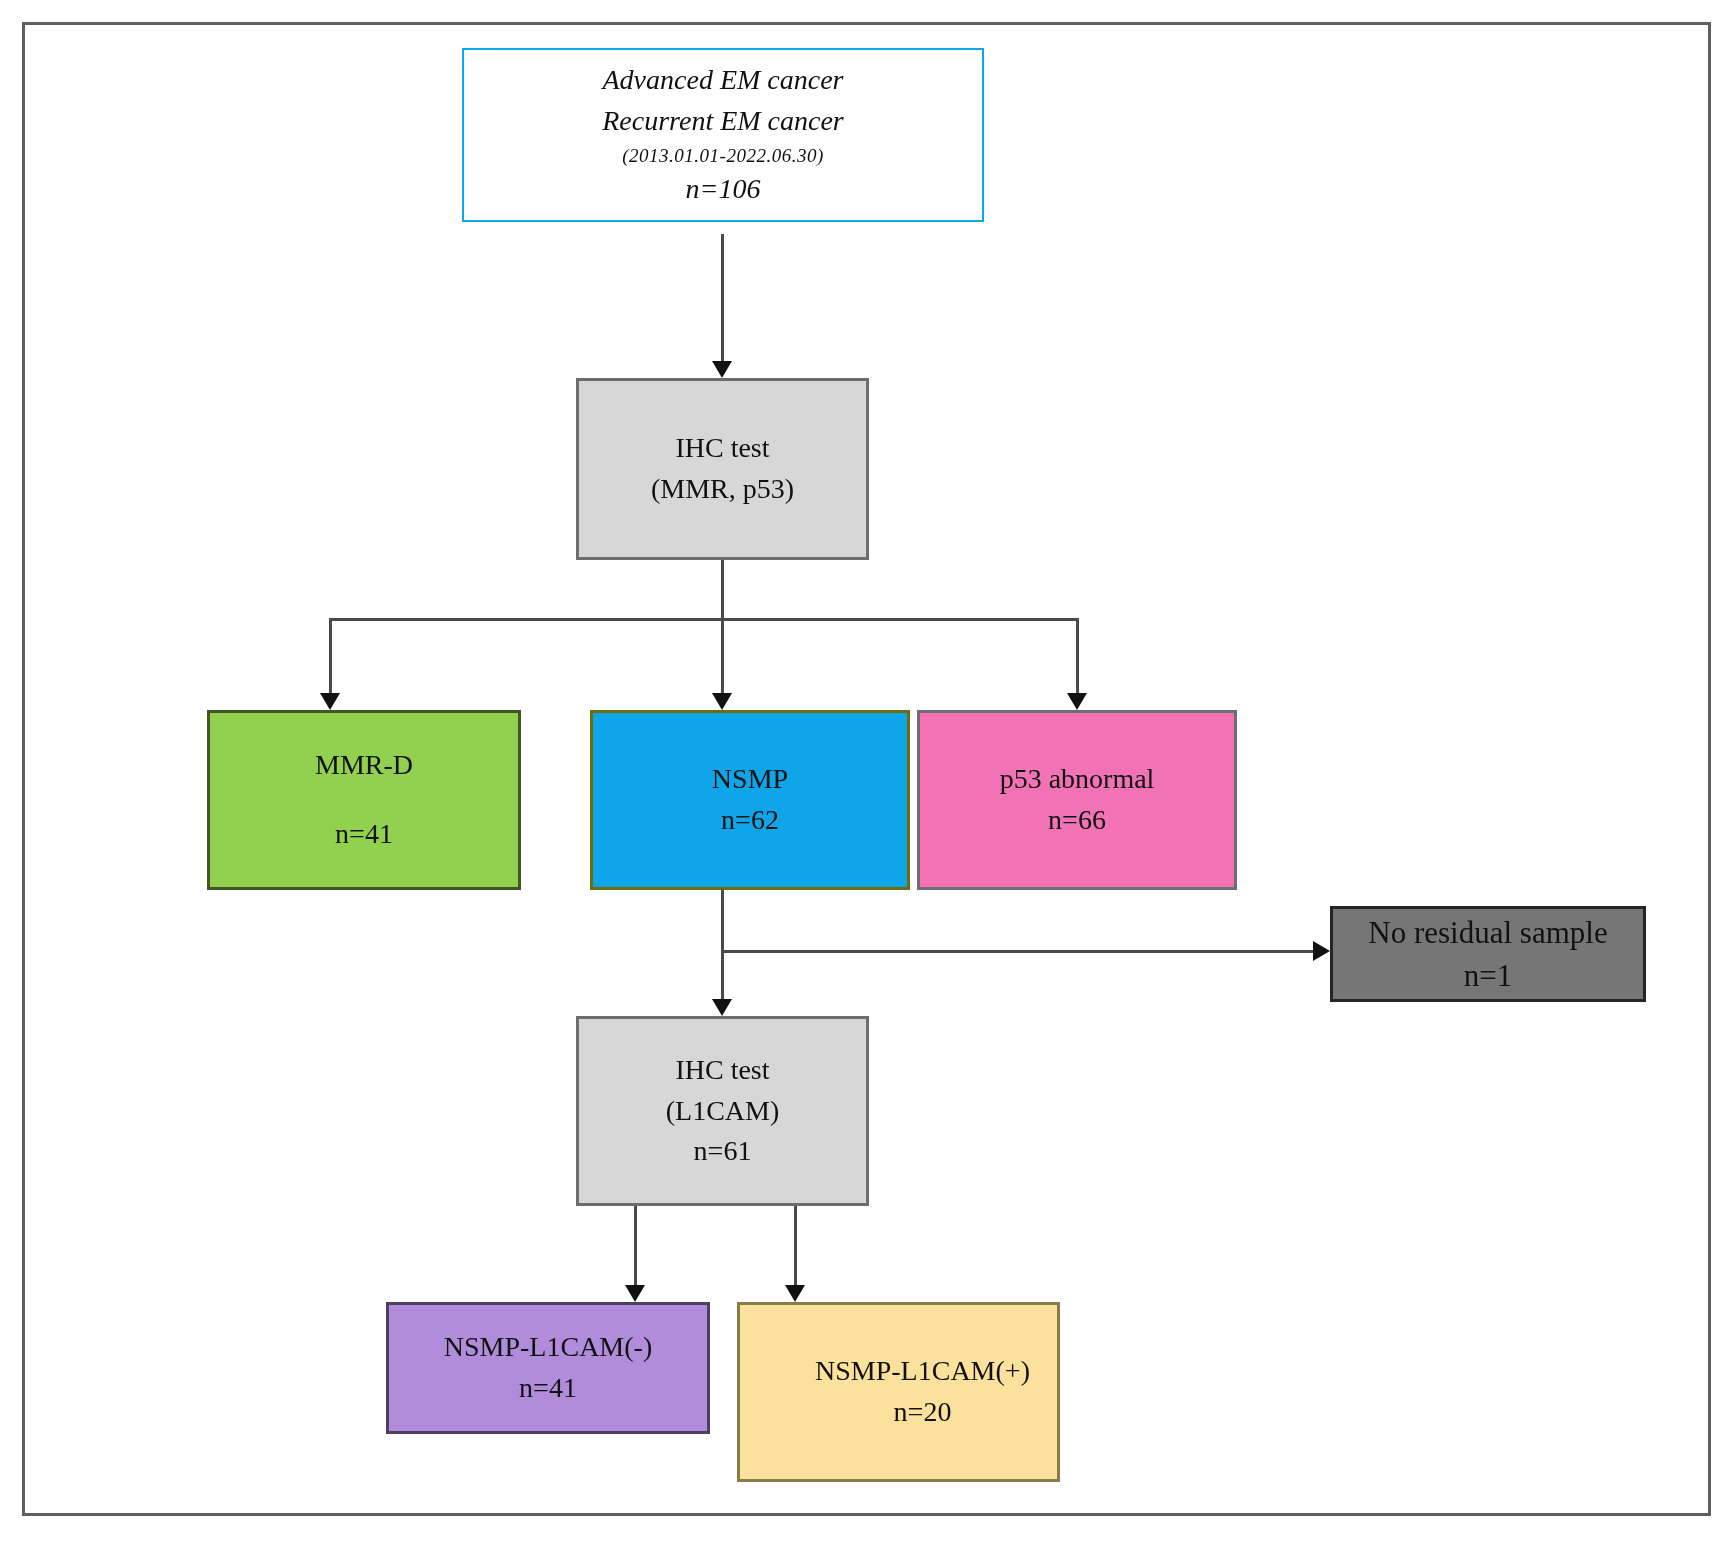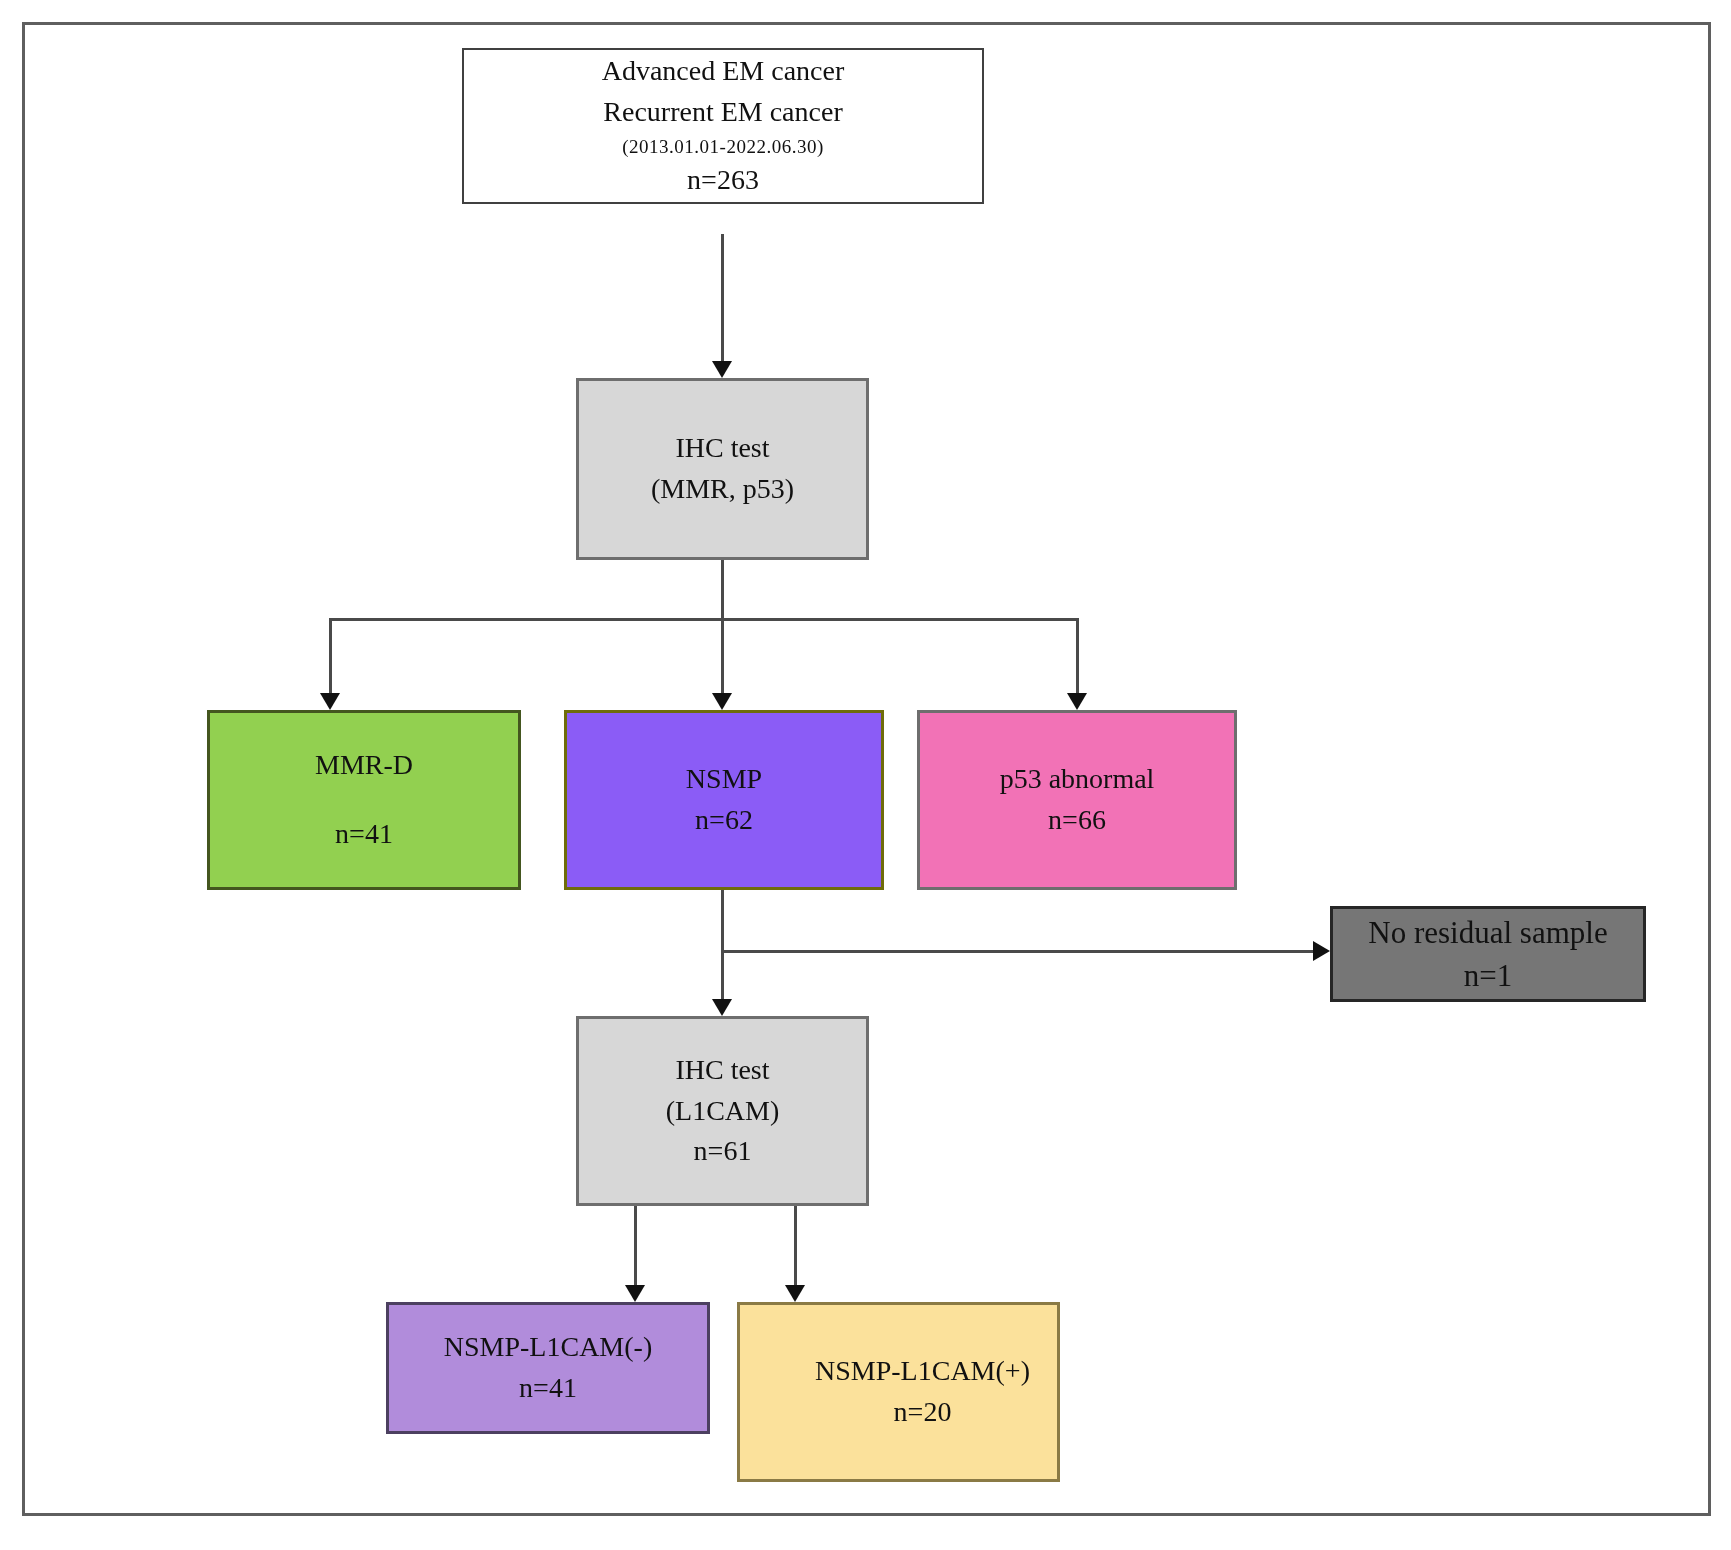--- a/index.html
+++ b/index.html
@@ -24,22 +24,22 @@
     flex-direction: column;
     align-items: center;
     justify-content: center;
     text-align: center;
     box-sizing: border-box;
     line-height: 1.45;
   }
   .node .lbl { font-size: 28px; }
   .node .sub { font-size: 19px; letter-spacing: 0.5px; }
   .enroll-box {
-    left: 462px; top: 48px; width: 522px; height: 156px;
-    background: #ffffff; border: 2px solid #404040;
+    left: 462px; top: 48px; width: 522px; height: 174px;
+    background: #ffffff; border: 2px solid #0ea5e9; font-style: italic;
   }
   .ihc1-box {
     left: 576px; top: 378px; width: 293px; height: 182px;
     border: 3px solid #6e6e6e;
   }
   .ihc2-box {
     left: 576px; top: 1016px; width: 293px; height: 190px;
     border: 3px solid #6e6e6e;
   }
   .mmrd-box  { left: 207px; top: 710px; width: 314px; height: 180px; border: 3px solid #44561f; }
@@ -71,21 +71,21 @@
 </style>
 </head>
 <body>
 
 <div class="frame"></div>
 
 <div class="node enroll-box" style="background-color: rgb(255, 255, 255);">
   <span class="lbl">Advanced EM cancer</span>
   <span class="lbl">Recurrent EM cancer</span>
   <span class="sub">(2013.01.01-2022.06.30)</span>
-  <span class="lbl">n=263</span>
+  <span class="lbl">n=106</span>
 </div>
 
 <div class="vline" style="left:721px; top:234px; height:132px;"></div>
 <div class="arrow-down" style="left:712px; top:361px;"></div>
 
 <div class="node ihc1-box" style="background-color: rgb(215, 215, 215);">
   <span class="lbl">IHC test</span>
   <span class="lbl">(MMR, p53)</span>
 </div>
 
@@ -96,21 +96,21 @@
 <div class="vline" style="left:1076px; top:618px; height:80px;"></div>
 <div class="arrow-down" style="left:320px; top:693px;"></div>
 <div class="arrow-down" style="left:712px; top:693px;"></div>
 <div class="arrow-down" style="left:1067px; top:693px;"></div>
 
 <div class="node mmrd-box" style="background-color: rgb(146, 208, 80); gap: 28px;">
   <span class="lbl">MMR-D</span>
   <span class="lbl">n=41</span>
 </div>
 
-<div class="node nsmp-box" style="background-color: #8b5cf6;">
+<div class="node nsmp-box" style="background-color: #0ea5e9; margin-left: 26px;">
   <span class="lbl">NSMP</span>
   <span class="lbl">n=62</span>
 </div>
 
 <div class="node p53-box" style="background-color: rgb(242, 114, 182);">
   <span class="lbl">p53 abnormal</span>
   <span class="lbl">n=66</span>
 </div>
 
 <div class="vline" style="left:721px; top:890px; height:114px;"></div>

